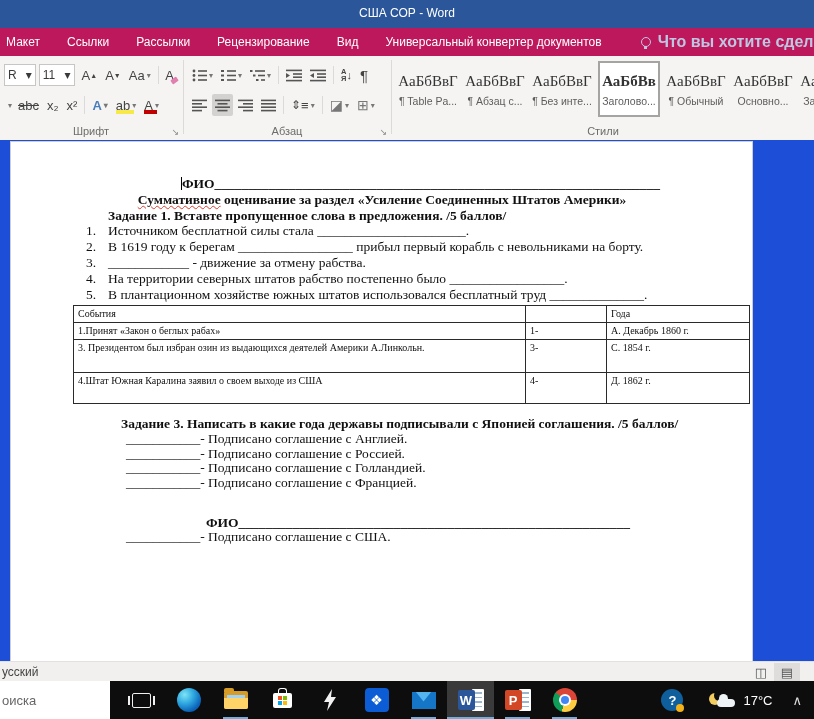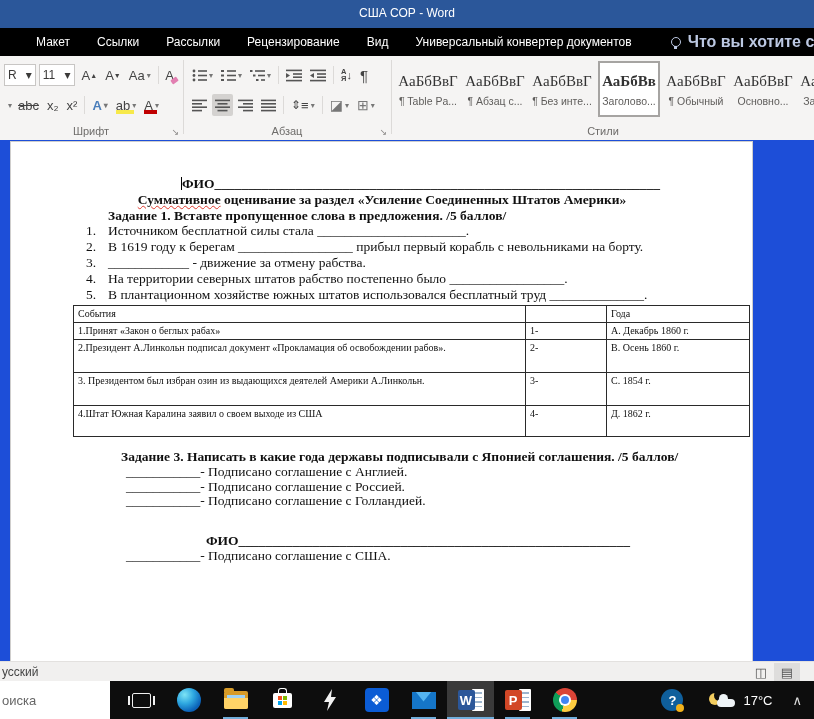--- a/index.html
+++ b/index.html
@@ -2,22 +2,22 @@
 <html><head>
 <meta charset="utf-8">
 <style>
   html,body{margin:0;padding:0;background:#888;}
   #screen{position:relative;width:814px;height:719px;overflow:hidden;background:#e4e3e2;
           font-family:"Liberation Sans",sans-serif;-webkit-font-smoothing:antialiased;}
   
   #titlebar{position:absolute;left:0;top:0;width:814px;height:28px;background:#2b579a;}
   #titlebar .title{position:absolute;left:0;right:0;top:6px;text-align:center;color:#fff;font-size:12px;}
   
-  #menubar{position:absolute;left:0;top:28px;width:814px;height:28px;background:#000000;
-           display:flex;align-items:center;padding-left:36px;box-sizing:border-box;}
+  #menubar{position:absolute;left:0;top:28px;width:814px;height:28px;background:#be185d;
+           display:flex;align-items:center;padding-left:6px;box-sizing:border-box;}
   .mtab{color:#fff;font-size:12px;margin-right:27px;white-space:nowrap;cursor:default;}
   #tellme{display:flex;align-items:center;margin-left:12px;color:#bcc8e2;font-size:16px;white-space:nowrap;font-weight:bold;}
   .bulb{display:inline-block;width:8px;height:8px;border:1.4px solid #bcc8e2;border-radius:50%;margin-right:7px;position:relative;}
   .bulb::after{content:"";position:absolute;left:2px;top:8px;width:3px;height:3px;background:#bcc8e2;}
   
   #ribbon{position:absolute;left:0;top:56px;width:814px;height:84px;background:#f5f4f3;border-bottom:1px solid #d9d7d5;color:#3b3a39;}
   .rgroup{position:absolute;top:0;bottom:0;}
   .gdiv{position:absolute;top:4px;bottom:6px;width:1px;background:#dcdad8;}
   .glabel{position:absolute;left:0;right:0;bottom:3px;text-align:center;font-size:11px;color:#6e6c6a;}
   .launcher{position:absolute;right:3px;bottom:3px;font-size:9px;color:#8a8886;line-height:9px;cursor:pointer;}
@@ -410,42 +410,38 @@
               <tr class="rh">
             <td class="c1">События</td>
             <td class="c2"></td>
             <td class="c3">Года</td>
           </tr>
           <tr class="r1">
             <td class="c1">1.Принят «Закон о беглых рабах»</td>
             <td class="c2">1-</td>
             <td class="c3">А. Декабрь 1860 г.</td>
           </tr>
-          <tr class="r2">
-            <td class="c1 just">2.Президент А.Линкольн подписал документ «Прокламация об освобождении рабов».</td>
-            <td class="c2">2-</td>
-            <td class="c3">В. Осень 1860 г.</td>
-          </tr>
           <tr class="r3">
             <td class="c1 just">3. Президентом был избран озин из выдающихся деятелей Америки А.Линкольн.</td>
             <td class="c2">3-</td>
             <td class="c3">С. 1854 г.</td>
           </tr>
           <tr class="r4">
             <td class="c1">4.Штат Южная Каралина заявил о своем выходе из США</td>
             <td class="c2">4-</td>
             <td class="c3">Д. 1862 г.</td>
           </tr>
         </tbody>
           </table>
 
         <div class="p h3">Задание 3. Написать в какие года державы подписывали с Японией соглашения. /5 баллов/</div>
         <div class="p agr">___________- Подписано соглашение с Англией.</div>
         <div class="p agr">___________- Подписано соглашение с Россией.</div>
         <div class="p agr">___________- Подписано соглашение с Голландией.</div>
+        <div class="p agr">___________- Подписано соглашение с Францией.</div>
         <div class="p fio-bottom">
           <span>ФИО</span><span>__________________________________________________________</span>
         </div>
 
         <div class="p agr">___________- Подписано соглашение с США.</div>
       </div>
     </div>
   </div>
 
   <div id="statusbar">

